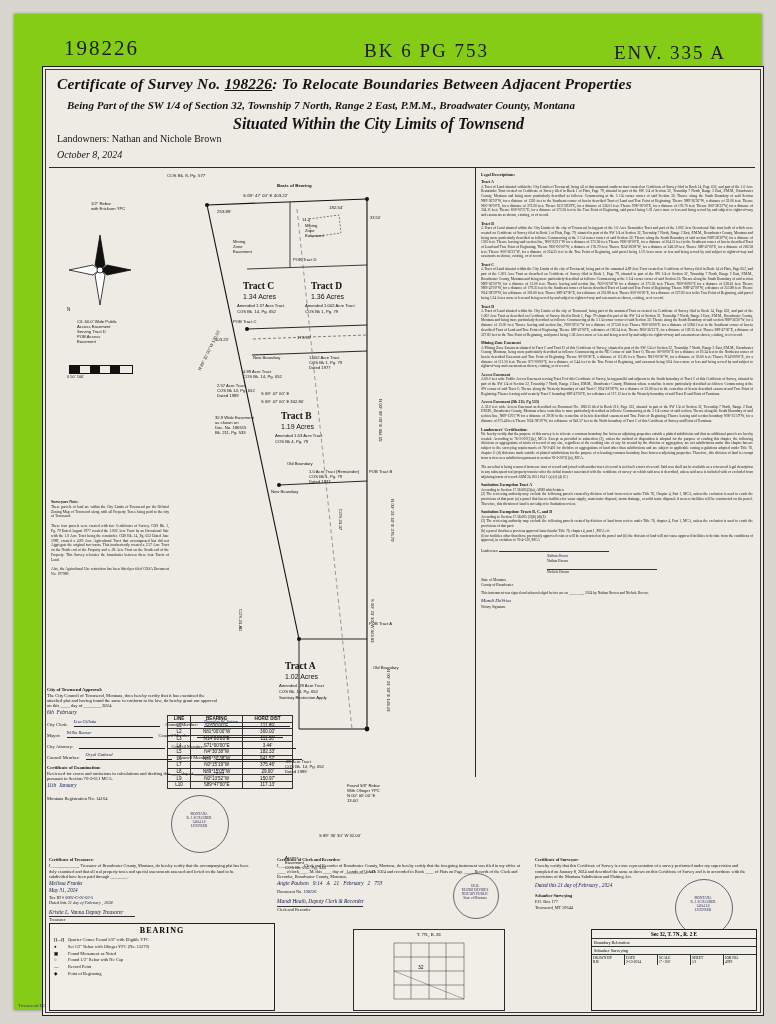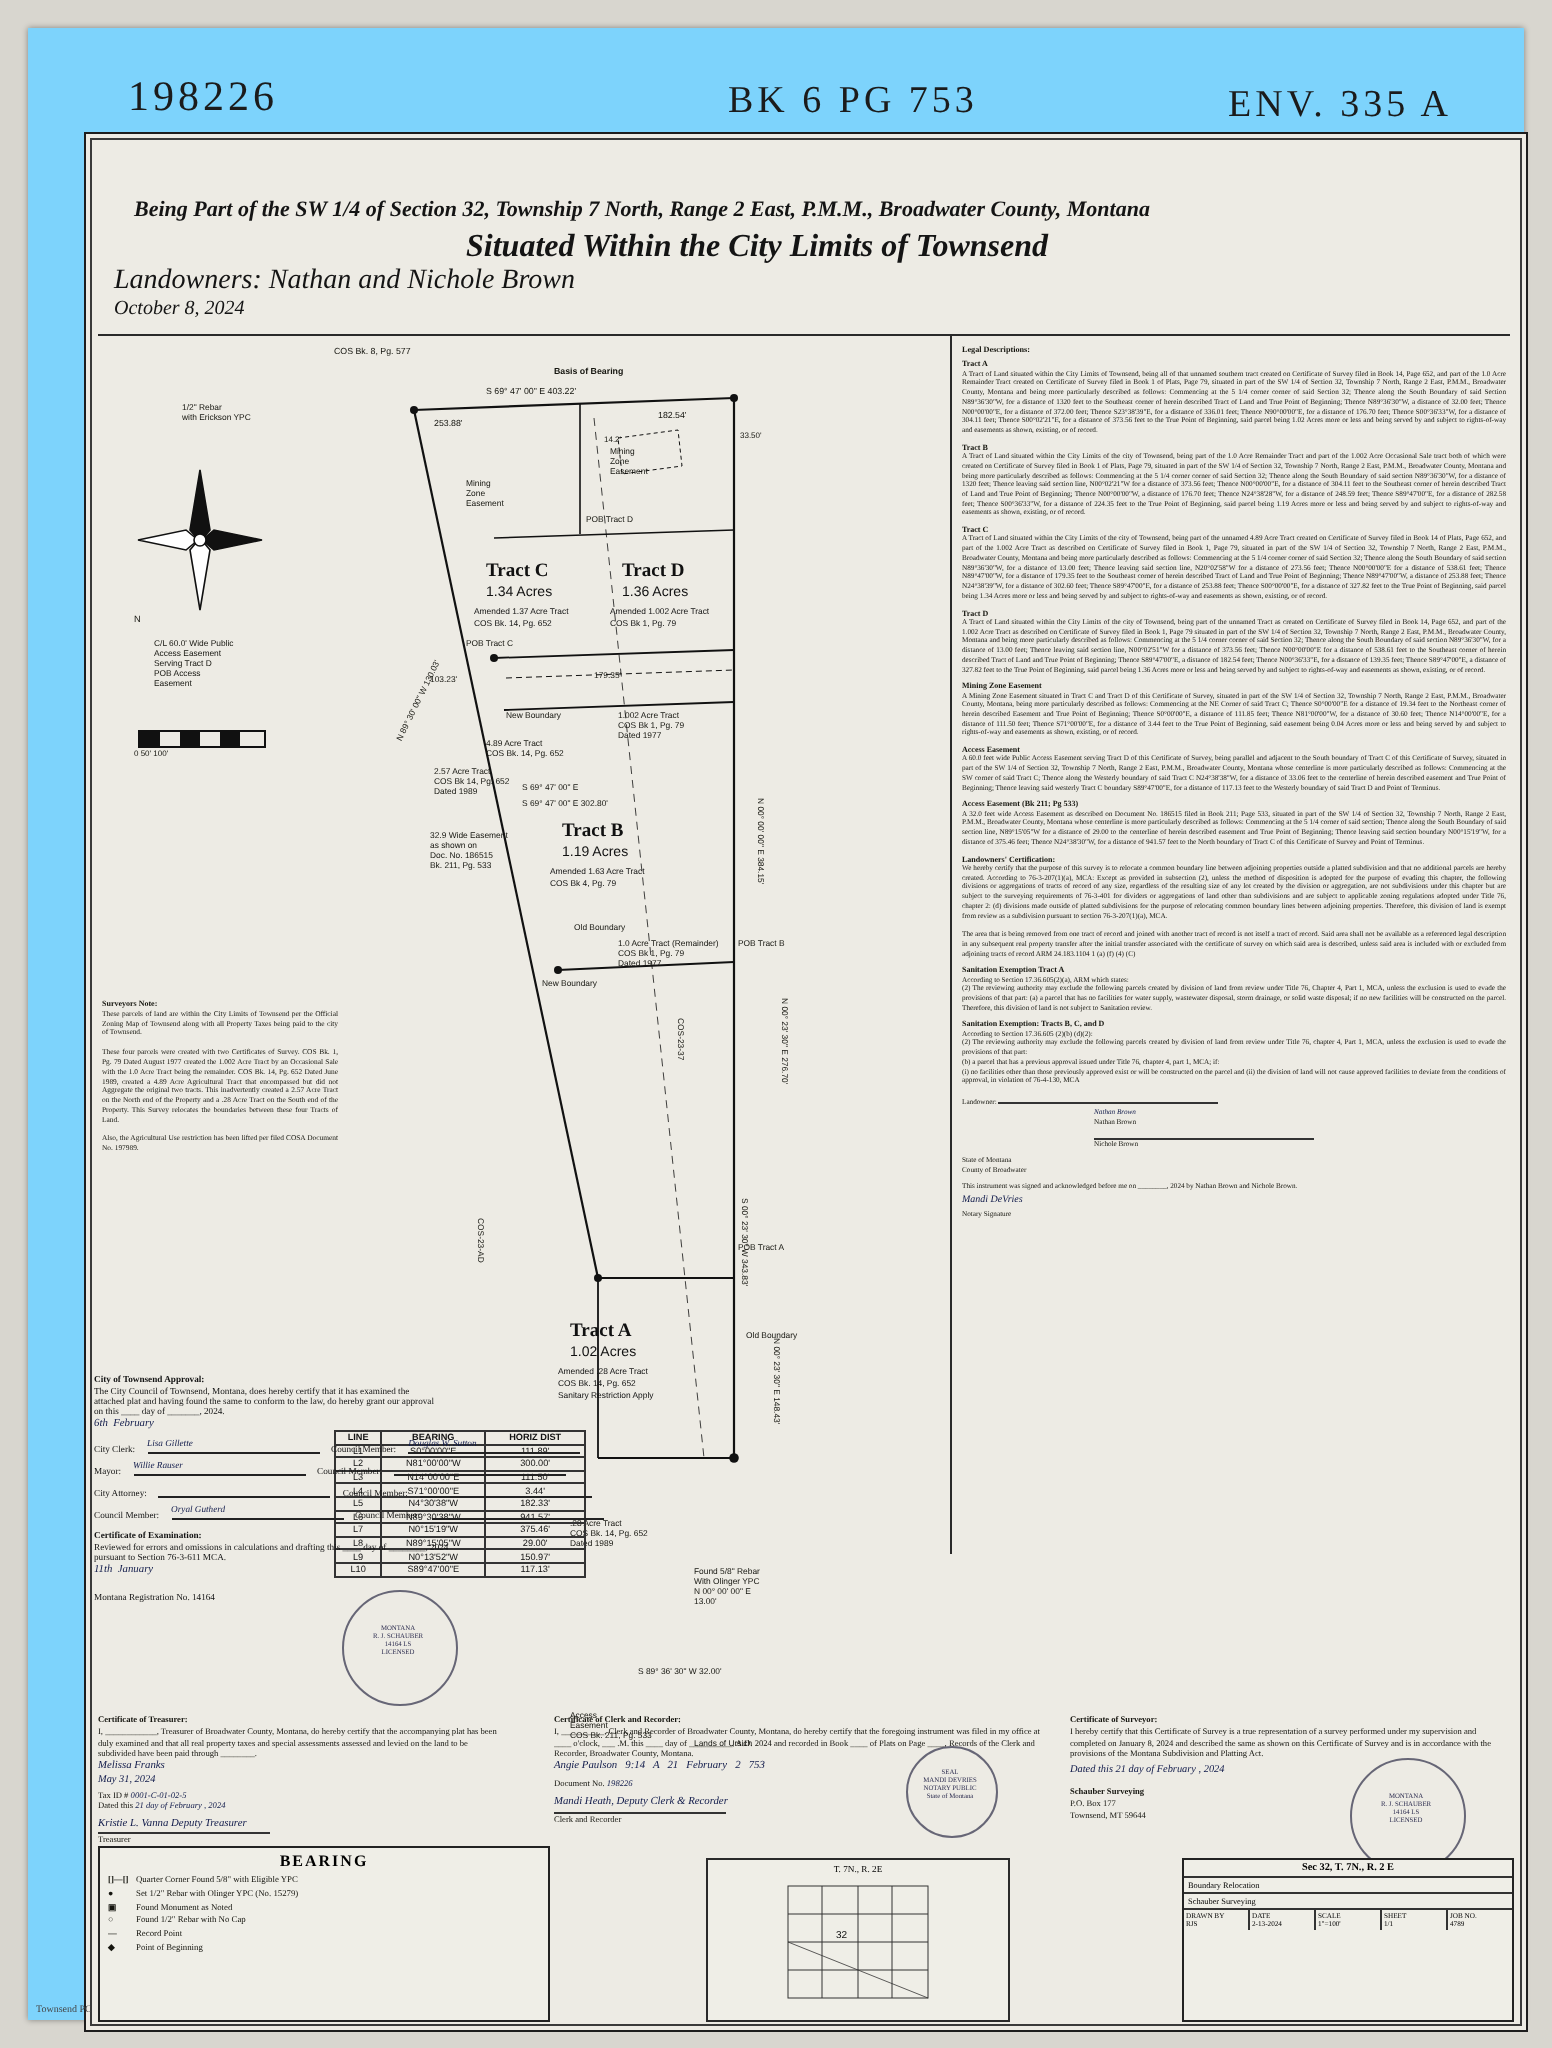--- a/index.html
+++ b/index.html
@@ -1,36 +1,36 @@
 <!DOCTYPE html>
 <html><head>
 <meta charset="utf-8">
 <style>
   html,body{margin:0;padding:0;background:#6e6e6e;}
   body{font-family:"Liberation Serif", serif;}
   #page{
     position:relative;width:776px;height:1024px;background:#d8d6cf;overflow:hidden;
   }
   #sheet{
-    position:absolute;left:14px;top:14px;width:748px;height:996px;background:#7dd3fc;
+    position:absolute;left:14px;top:14px;width:748px;height:996px;background:#84cc16;
     box-shadow:0 0 3px rgba(0,0,0,.4);
   }
   .hdrnum{position:absolute;font-family:"Liberation Serif",serif;color:#1b1b1b;}
   #topnum{left:50px;top:22px;font-size:21px;letter-spacing:2px;}
   #bknum{left:350px;top:26px;font-size:19px;letter-spacing:2px;}
   #envnum{left:600px;top:28px;font-size:19px;letter-spacing:2px;}
 
   #frame{position:absolute;left:28px;top:52px;width:720px;height:948px;border:1.4px solid #1d1d1d;background:#edebe4;}
   #frame2{position:absolute;left:2px;top:2px;right:2px;bottom:2px;border:0.8px solid #3a3a3a;}
 
   .title1{position:absolute;left:14px;top:8px;font-size:15.5px;font-style:italic;font-weight:bold;color:#141414;letter-spacing:.2px;}
   .title1 .und{text-decoration:underline;}
   .title2{position:absolute;left:24px;top:32px;font-size:11px;font-style:italic;font-weight:bold;color:#141414;}
   .title3{position:absolute;left:190px;top:48px;font-size:16px;font-style:italic;font-weight:bold;color:#141414;}
-  .title4{position:absolute;left:14px;top:66px;font-size:14px;font-style:italic;color:#141414;}
+  .title4{position:absolute;left:14px;top:66px;font-size:10px;color:#141414;}
   .title5{position:absolute;left:14px;top:82px;font-size:10px;font-style:italic;color:#141414;}
 
   .hr1{position:absolute;left:6px;top:100px;width:706px;height:1px;background:#2a2a2a;}
   .vrule{position:absolute;left:432px;top:100px;width:1px;height:610px;background:#2a2a2a;}
 
   
   #legal{position:absolute;left:438px;top:102px;width:272px;font-size:3.6px;line-height:1.32;color:#16160f;text-align:justify;}
   #legal h4{margin:3px 0 1px 0;font-size:4.1px;font-weight:bold;}
   #legal p{margin:0 0 3px 0;}
   #legal .tract{font-weight:bold;font-size:4px;margin:2px 0 0 0;}
@@ -91,20 +91,24 @@
 <div id="page">
   <div id="sheet">
 
     <div class="hdrnum" id="topnum">198226</div>
     <div class="hdrnum" id="bknum">BK 6  PG 753</div>
     <div class="hdrnum" id="envnum">ENV.  335 A</div>
 
     <div id="frame">
       <div id="frame2"></div>
 
+      <div class="title1">
+        <span>Certificate of Survey No.</span>
+        <span class="und">198226</span><span>: To Relocate Boundaries Between Adjacent Properties</span>
+      </div>
       <div class="title2">Being Part of the SW 1/4 of Section 32, Township 7 North, Range 2 East, P.M.M., Broadwater County, Montana</div>
       <div class="title3">Situated Within the City Limits of Townsend</div>
       <div class="title4">Landowners: Nathan and Nichole Brown</div>
       <div class="title5">October 8, 2024</div>
 
       <div class="hr1"></div>
       <div class="vrule"></div>
 
       <div id="map">
 

